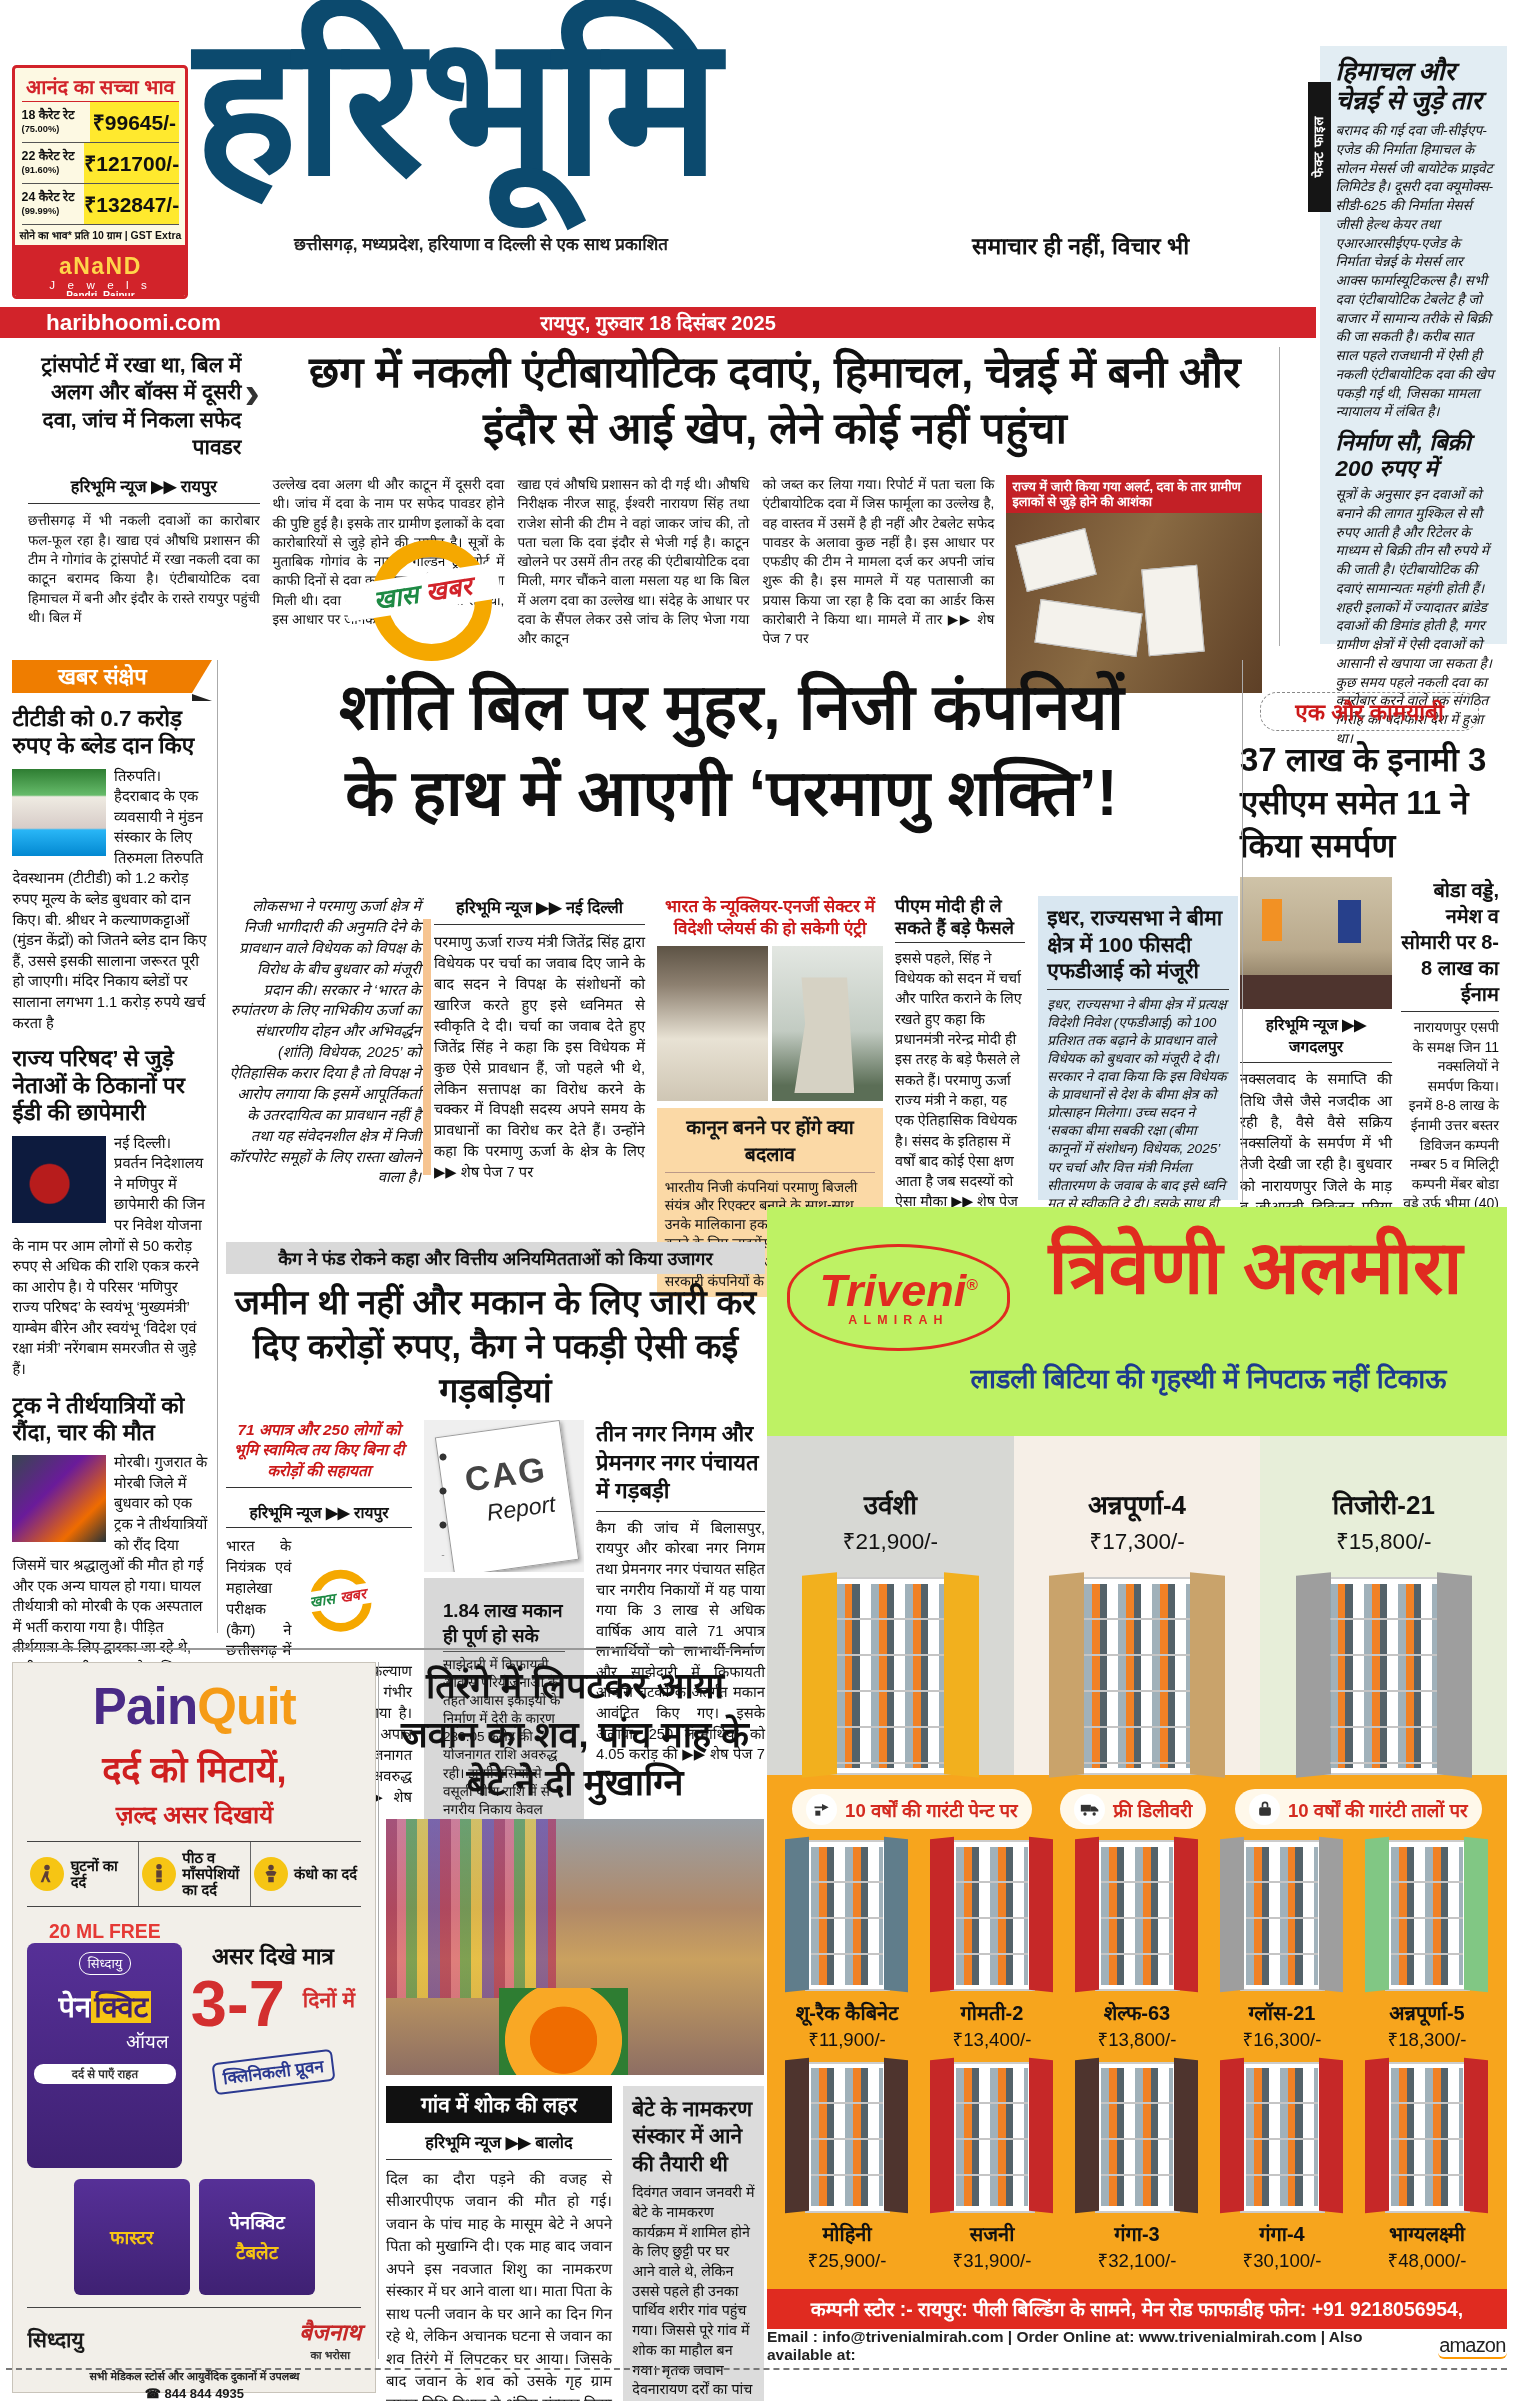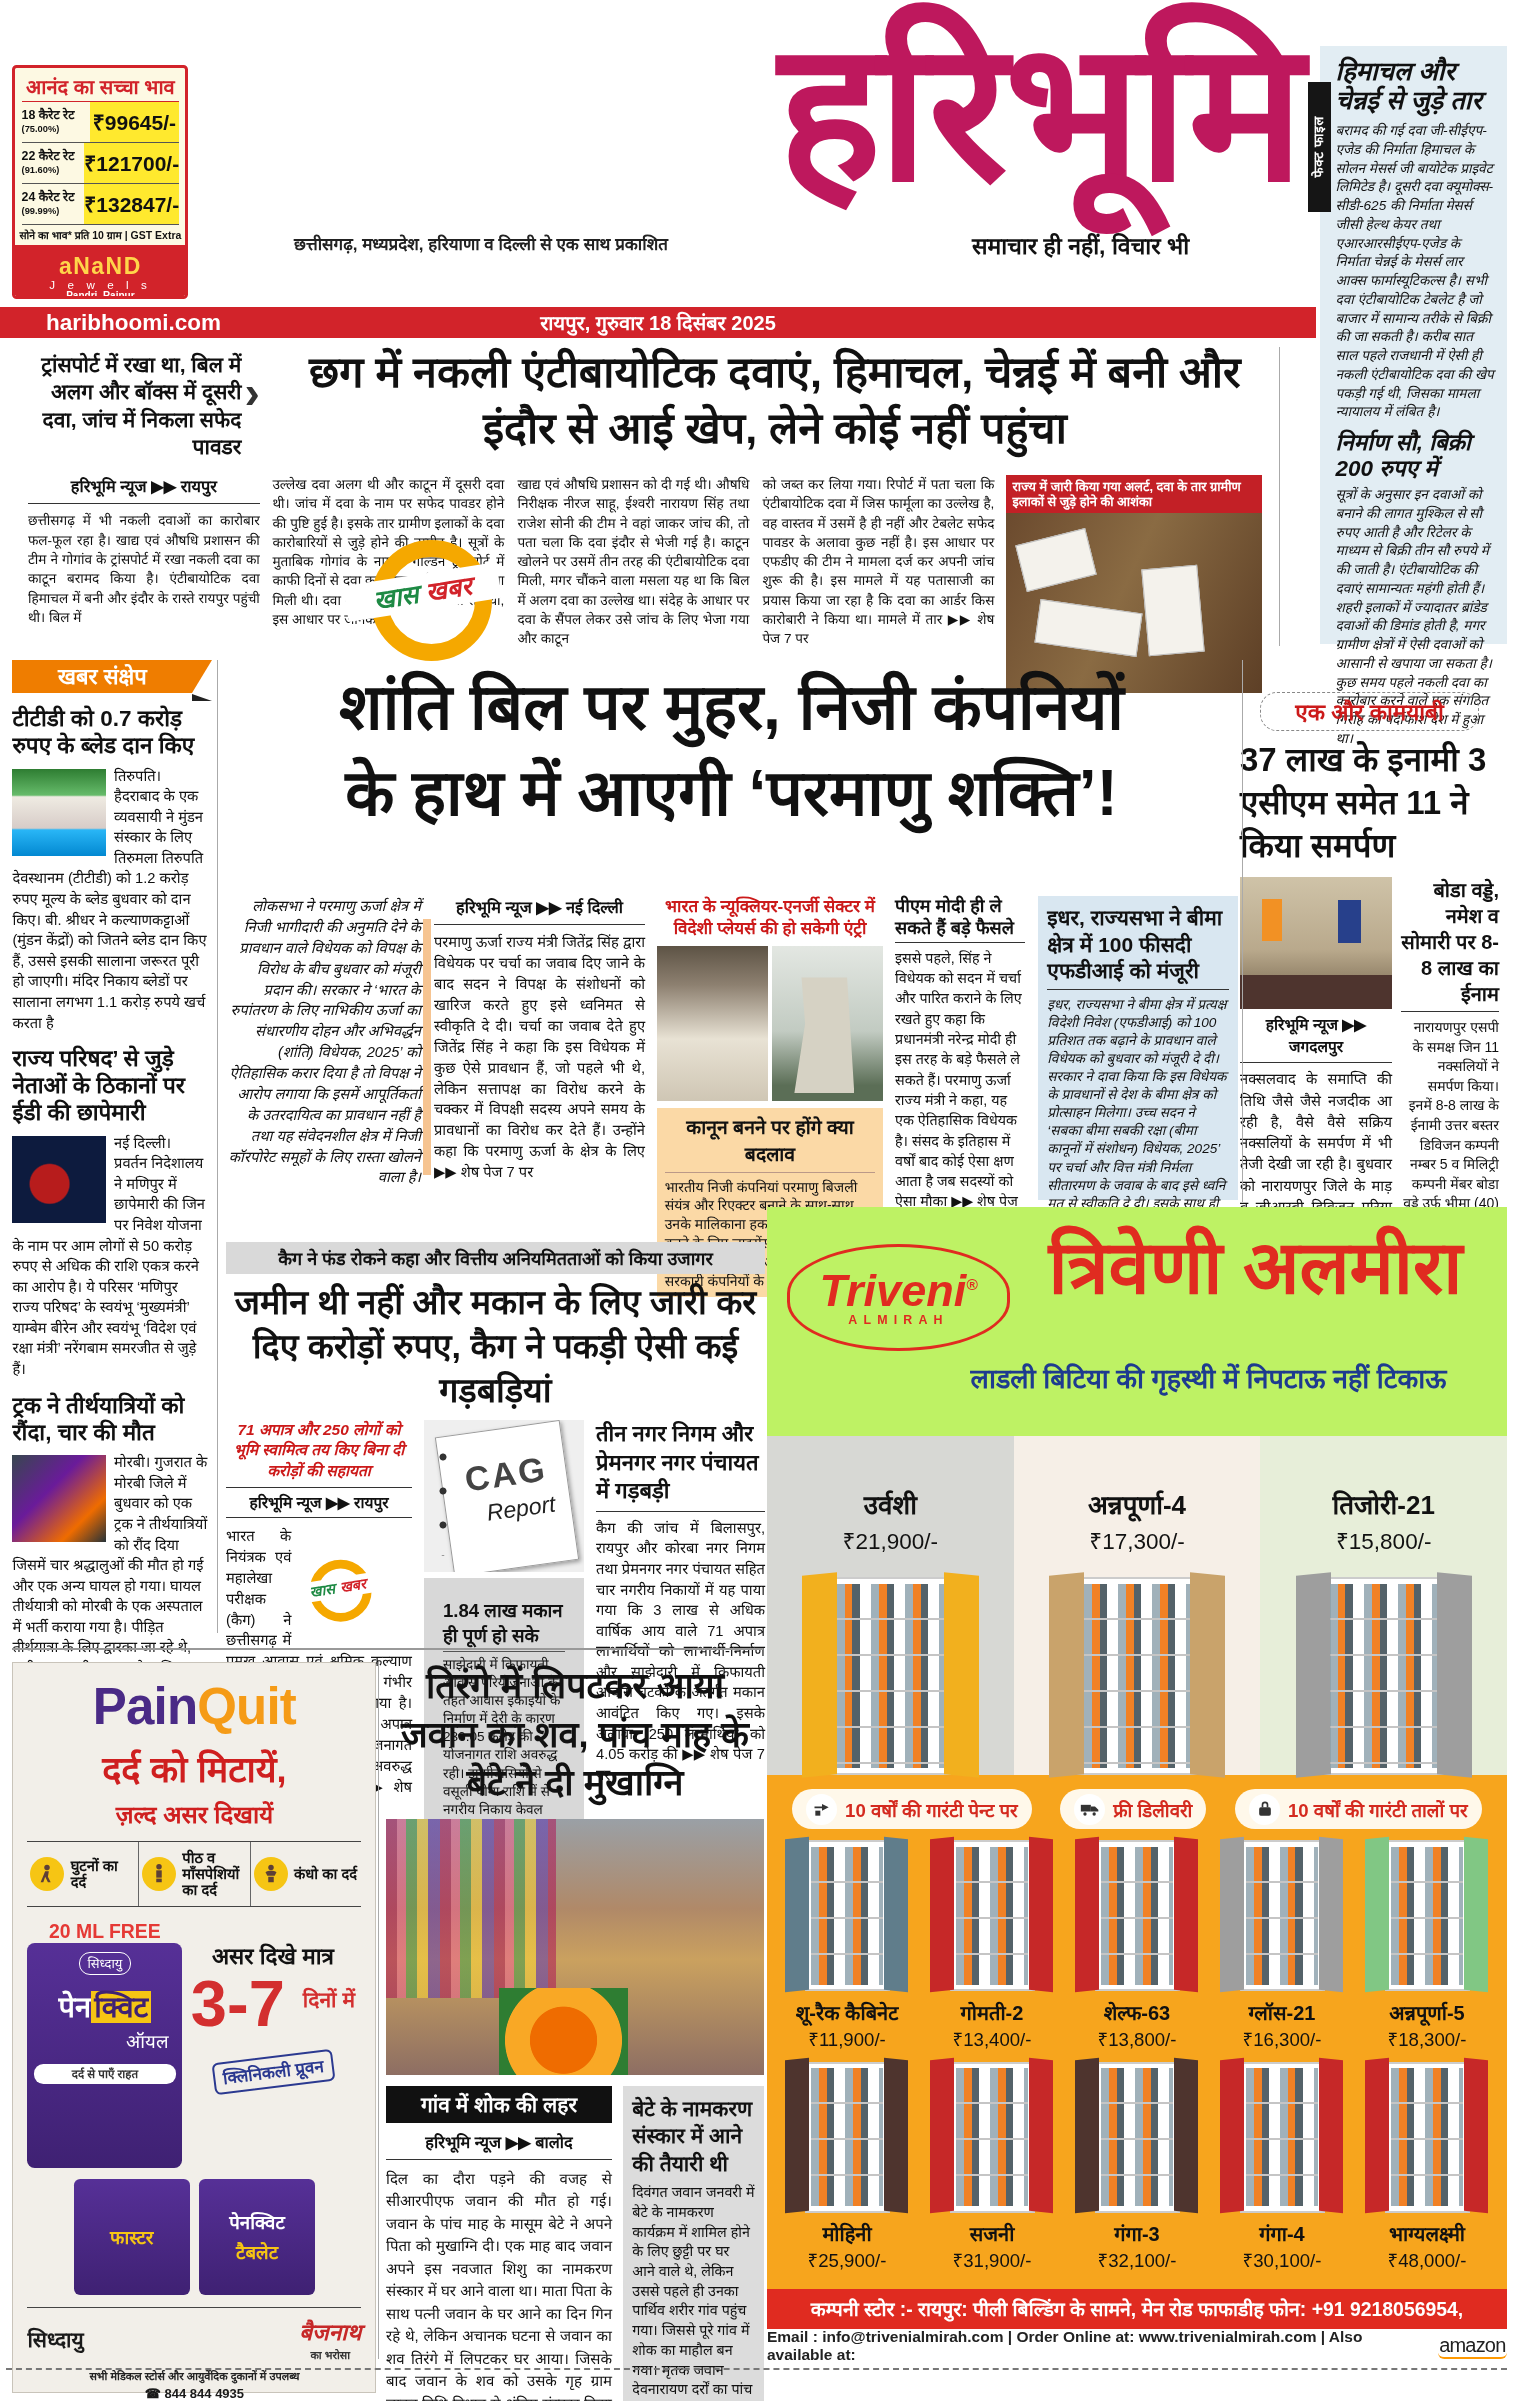--- a/index.html
+++ b/index.html
@@ -14,21 +14,21 @@
   .gold-carat{width:68px;font-weight:bold;font-size:12.4px;line-height:1.05;}
   .gold-carat small{font-weight:bold;font-size:9.3px;}
   .gold-price{flex:1;background:#ffe92e;font-weight:bold;font-size:21px;text-align:center;align-self:stretch;display:flex;align-items:center;justify-content:center;}
   .gold-note{font-weight:bold;font-size:10.5px;text-align:center;padding:3.1px 1.5px;}
   .gold-brand{background:#d2232a;color:#ffd54a;height:65px;display:flex;flex-direction:column;align-items:center;justify-content:center;line-height:1.05;}
   .gold-brand .nm{font-size:23px;font-weight:bold;letter-spacing:1.5px;}
   .gold-brand .jw{font-size:11.6px;letter-spacing:4.6px;color:#fff;}
   .gold-brand .lc{font-size:10px;color:#fff;font-weight:bold;}
 
   
-  .mast-title{left:194px;top:10px;width:1107px;text-align:right;color:#be185d;font-weight:bold;font-size:194px;line-height:1.05;letter-spacing:-3.1px;}
+  .mast-title{left:194px;top:4px;width:1107px;text-align:left;color:#0c4a6e;font-weight:bold;font-size:194px;line-height:1.05;letter-spacing:-3.1px;}
   .mast-tag{left:294px;top:232px;width:480px;font-weight:bold;font-size:17px;color:#222;}
   .mast-slogan{left:972px;top:229px;width:325px;font-weight:bold;font-size:23px;color:#111;}
   .red-bar{left:0;top:307px;width:1316px;height:31px;background:#d2232a;color:#fff;display:flex;align-items:center;}
   .red-bar .site{font-weight:bold;font-size:22.5px;padding-left:46px;}
   .red-bar .dt{position:absolute;left:0;width:100%;text-align:center;font-weight:bold;font-size:20px;}
 
   
   .fact-rail{left:1320px;top:46px;width:187px;height:598px;background:#e2edf3;padding:11px 11px 7.7px 15.5px;box-sizing:border-box;}
   .fact-tab{position:absolute;left:-12.4px;top:36px;width:23px;height:130px;background:#151515;color:#fff;display:flex;align-items:center;justify-content:center;}
   .fact-tab span{writing-mode:vertical-rl;transform:rotate(180deg);font-size:13px;font-weight:bold;letter-spacing:0.8px;}
@@ -106,21 +106,21 @@
   .surr-left{font-size:14.7px;line-height:1.45;text-align:justify;margin-top:6.2px;}
   .surr-right{font-size:14px;line-height:1.4;text-align:right;margin-top:6.2px;}
 
   
   .cag{left:226px;top:1242px;width:539px;height:414px;}
   .cag-strip{background:#d9d9d9;font-weight:bold;font-size:18px;text-align:center;padding:3.9px 0;}
   .cag-hl{font-weight:bold;font-size:34px;line-height:1.3;text-align:center;margin:6.2px 0 7.7px;}
   .cag-cols{position:relative;height:287px;}
   .cagc{position:absolute;top:0;}
   .cagc1{left:0;width:186px;}
-  .cag-red{color:#cc1a1a;font-weight:bold;font-style:italic;font-size:15.5px;line-height:1.3;text-align:center;border-bottom:1.5px solid #333;padding-bottom:6.2px;margin-bottom:3px;}
+  .cag-red{color:#cc1a1a;font-weight:bold;font-style:italic;font-size:15.5px;line-height:1.3;text-align:center;border-bottom:1.5px solid #333;padding-bottom:6.2px;margin-bottom:13px;}
   .cagc1 .byline{font-size:15.5px;}
   .cagc1 p{font-size:14.7px;line-height:1.42;margin:0;}
   .cagc2{left:198px;width:160px;}
   .cag-img{height:152px;background:#efefef;position:relative;overflow:hidden;margin-bottom:6.2px;}
   .cag-sheet{position:absolute;left:20px;top:7.7px;width:124px;height:139px;background:#fff;border:0.8px solid #999;transform:rotate(-8deg);box-shadow:1.5px 2.3px 4.6px rgba(0,0,0,.35);}
   .cag-sheet .t1{font-weight:bold;font-size:34px;color:#444;letter-spacing:2.3px;margin:26px 0 0 23px;}
   .cag-sheet .t2{font-style:italic;font-size:23px;color:#222;margin:3.1px 0 0 40px;}
   .cag-rings{position:absolute;left:12.4px;top:20px;width:14px;height:116px;background:radial-gradient(circle,#333 3.1px,transparent 3.9px) 0 0/14px 34px repeat-y;}
   .gray-box{background:#d8d8d8;padding:19px;box-sizing:border-box;}
   .gray-box h4{margin:0 0 4.6px;font-size:18.6px;border-bottom:1.5px solid #555;padding-bottom:3.1px;}

